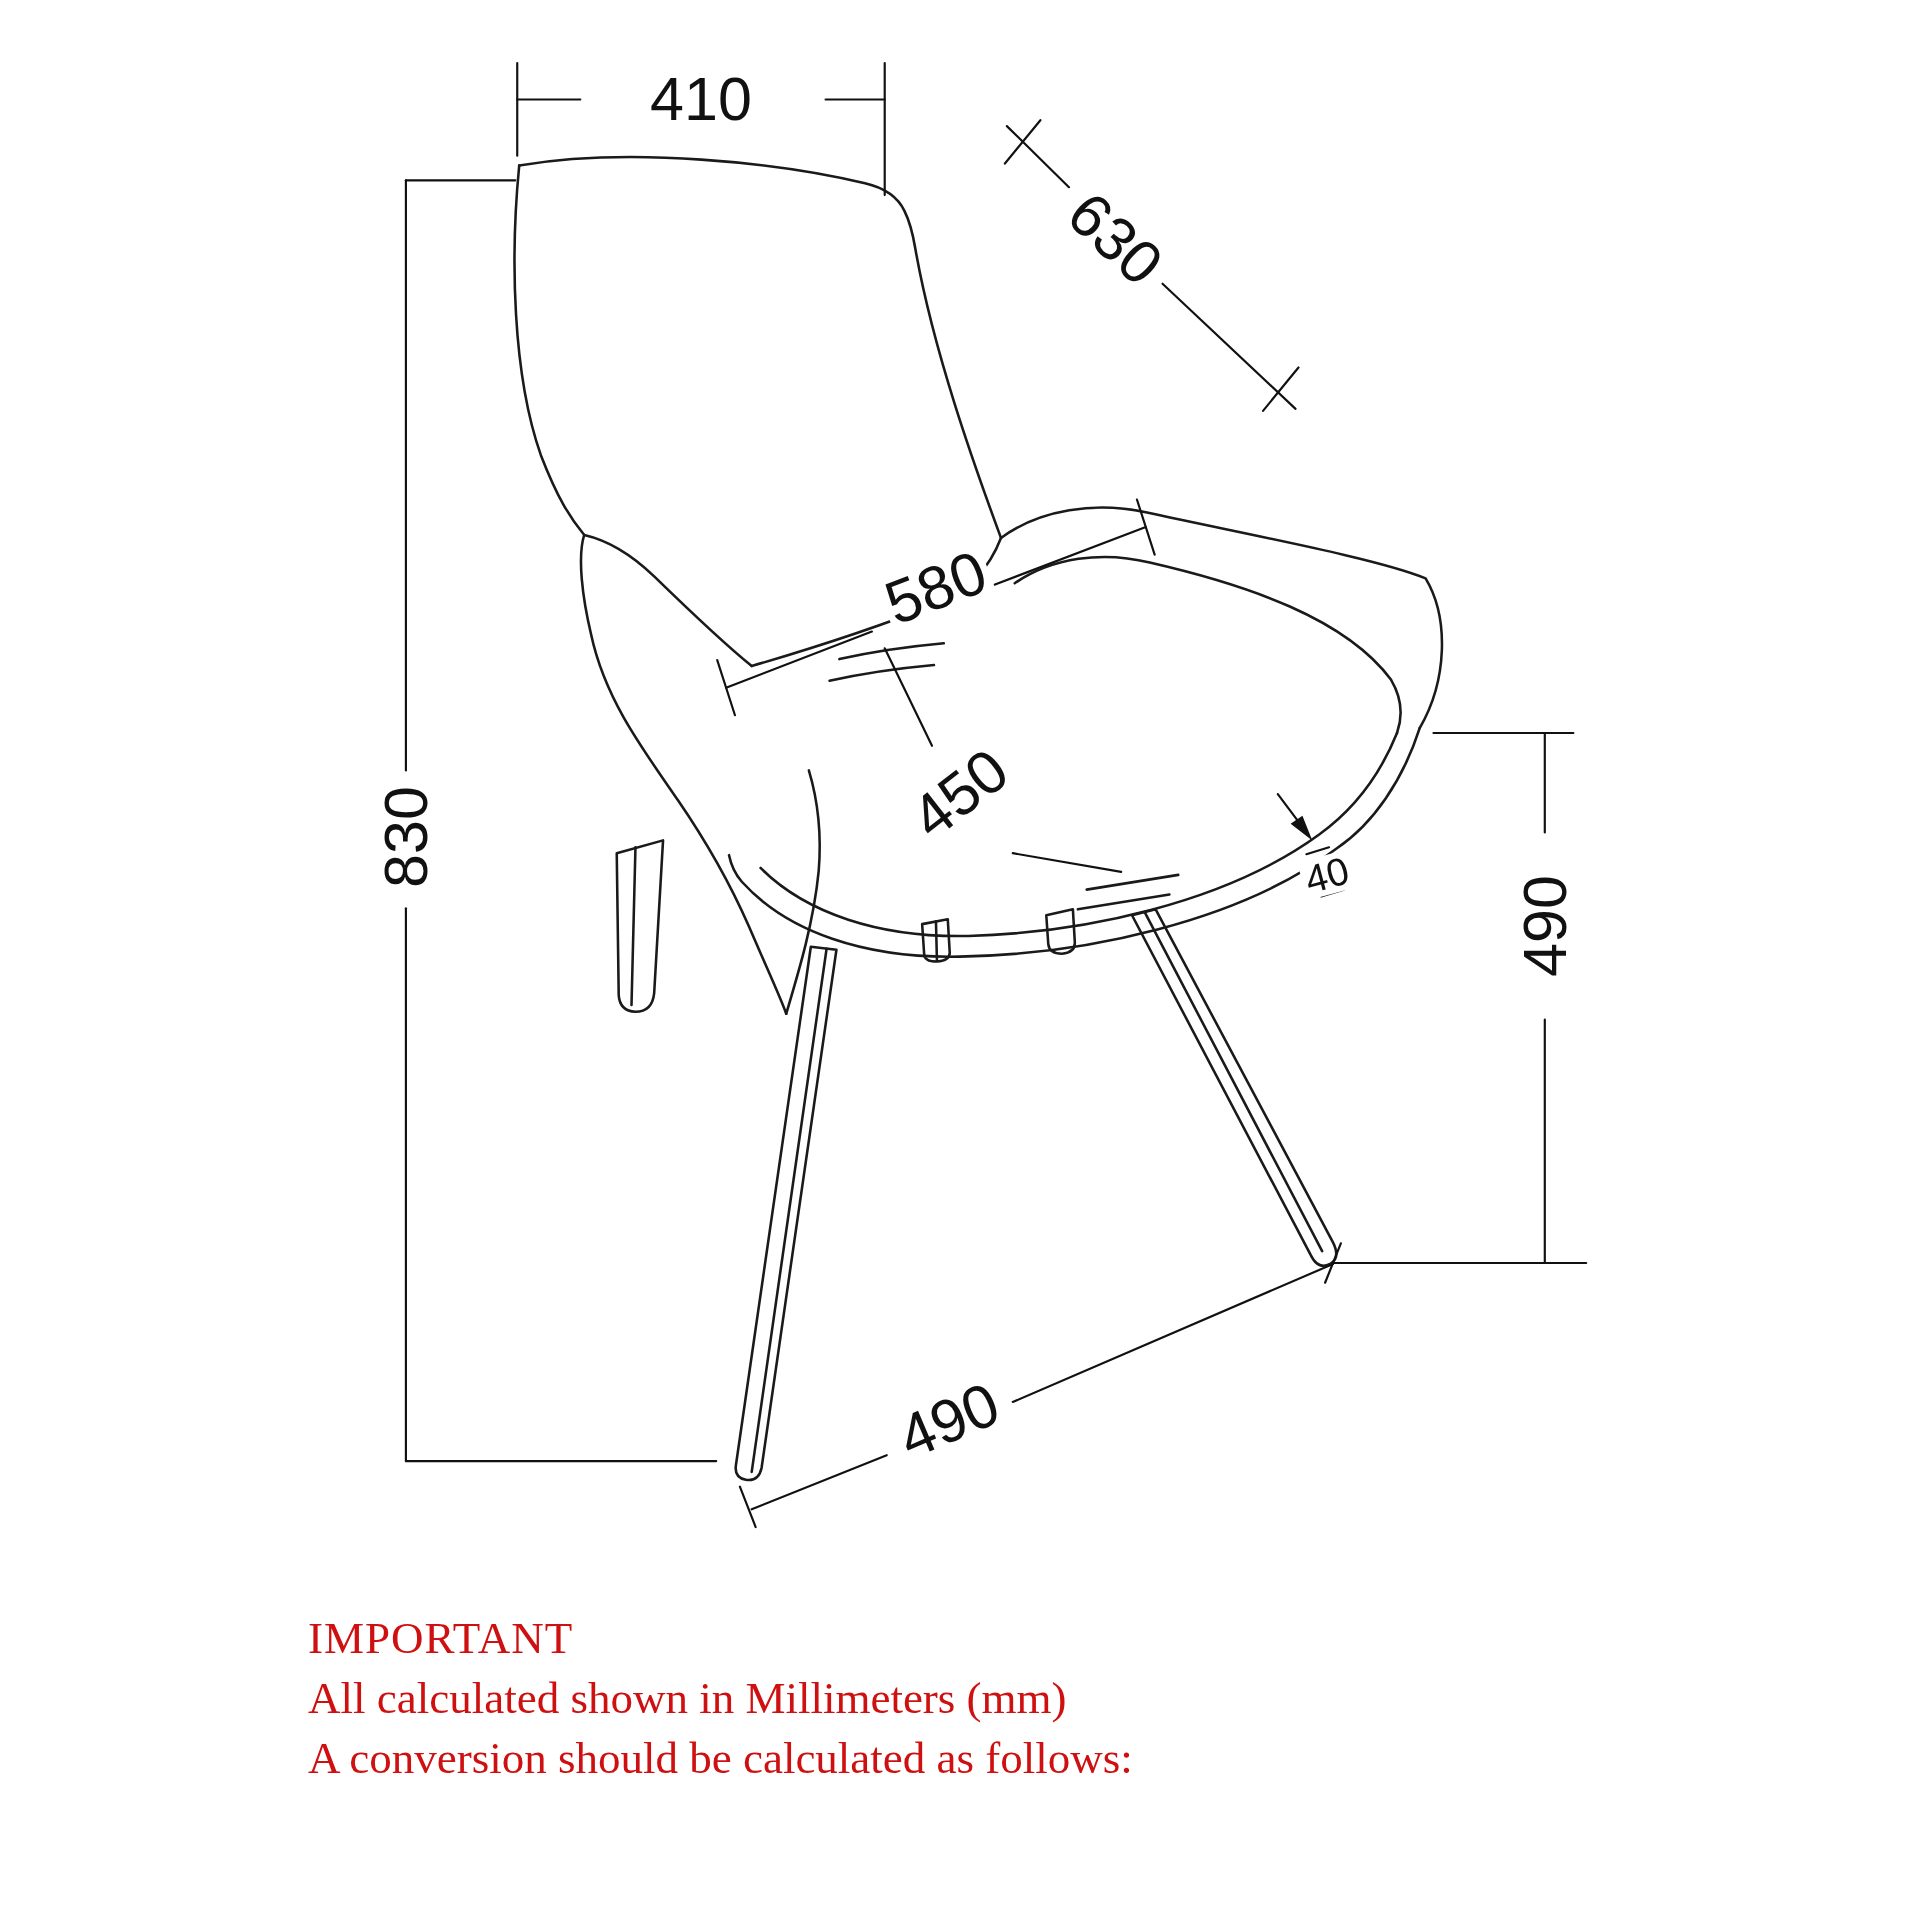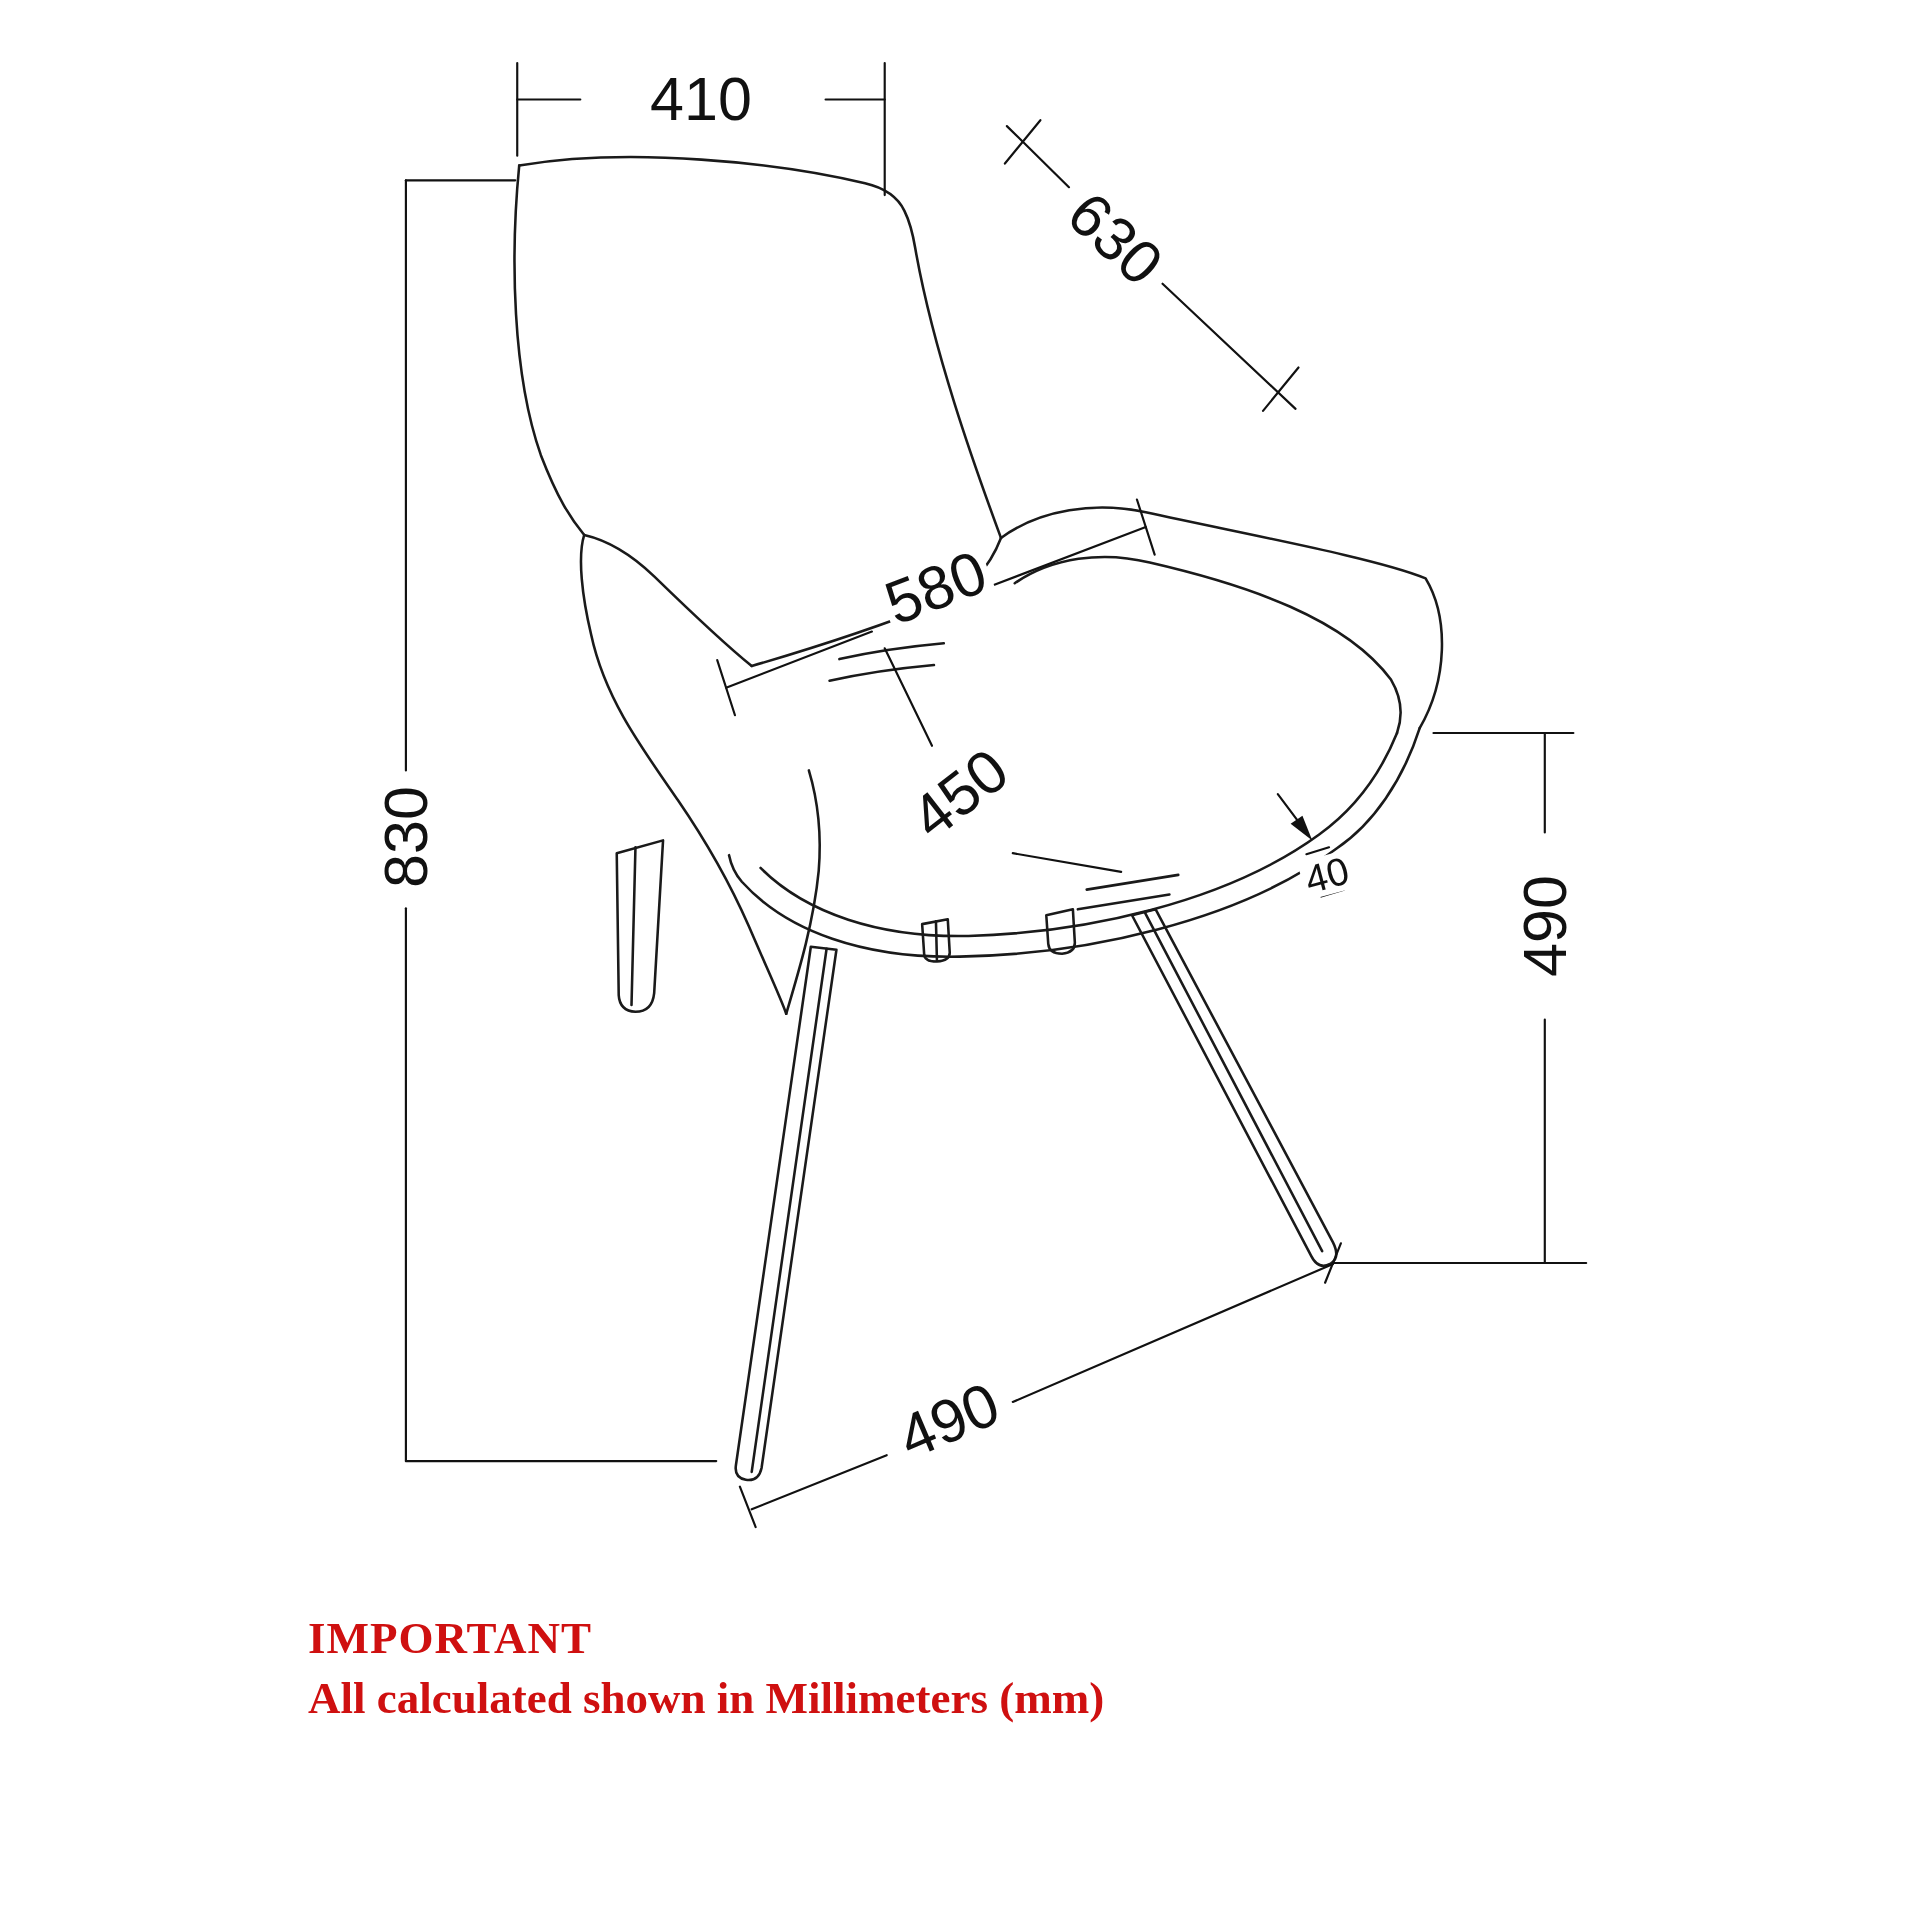--- a/index.html
+++ b/index.html
@@ -9,21 +9,21 @@
   }
   #drawing-svg{position:absolute;left:0;top:0;}
   .dim-label{
     position:absolute;color:#111111;background:#ffffff;
     font-size:61px;line-height:1;white-space:nowrap;padding:0 3.9px;
     transform:translate(-50%,-50%);
   }
   .dim-label.small{font-size:39px;}
   .notes{
     position:absolute;left:308px;top:1608px;width:1478px;
-    font-family:"Liberation Serif", serif;font-weight:bold;
+    font-family:"Liberation Serif", serif;font-weight:normal;
     color:#cf1010;font-size:45px;line-height:60px;
   }
   .notes .heading{letter-spacing:1px;}
 </style>
 </head>
 <body>
 
 <div id="stage">
 
   <svg id="drawing-svg" width="1931" height="1931" viewBox="0 0 1960 1960">
@@ -118,16 +118,17 @@
   <div class="dim-label" style="left:936px;top:588px;transform:translate(-50%,-50%) rotate(-21deg);">580</div>
   <div class="dim-label" style="left:960px;top:794px;transform:translate(-50%,-50%) rotate(-38deg);">450</div>
   <div class="dim-label" style="left:406px;top:837px;transform:translate(-50%,-50%) rotate(-90deg);">830</div>
   <div class="dim-label" style="left:1545px;top:926px;transform:translate(-50%,-50%) rotate(-90deg);">490</div>
   <div class="dim-label small" style="left:1327px;top:875px;transform:translate(-50%,-50%) rotate(-15deg);">40</div>
   <div class="dim-label" style="left:949px;top:1421px;transform:translate(-50%,-50%) rotate(-23deg);">490</div>
 
   <div class="notes">
     <div class="heading">IMPORTANT</div>
     <div class="note-line">All calculated shown in Millimeters (mm)</div>
+    <div class="note-line">A conversion should be calculated as follows:</div>
   </div>
 
 </div>
 
 
 </body></html>

